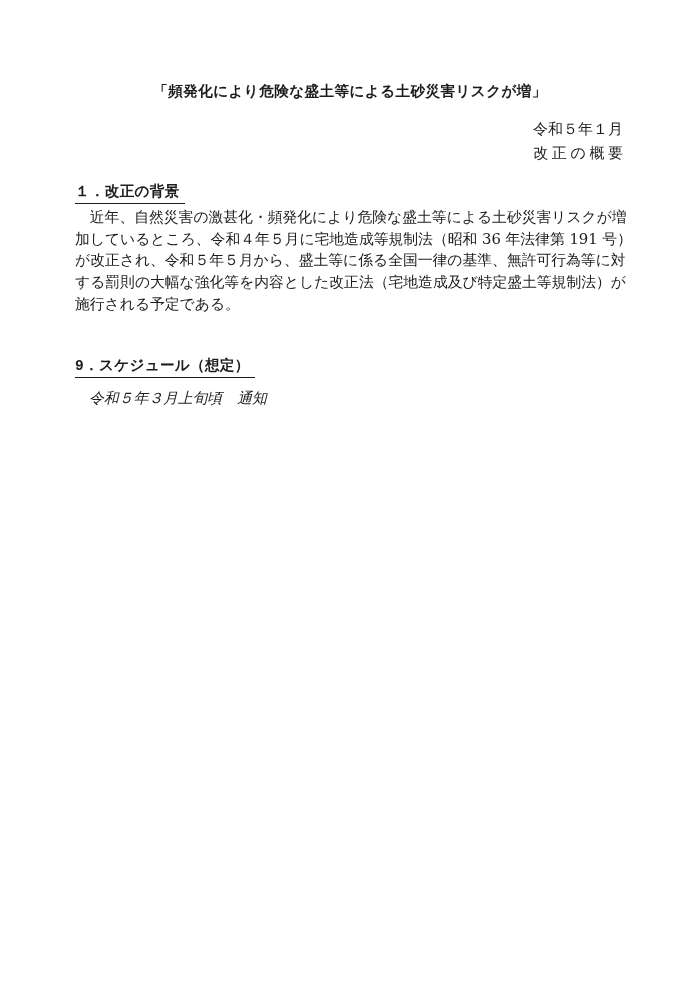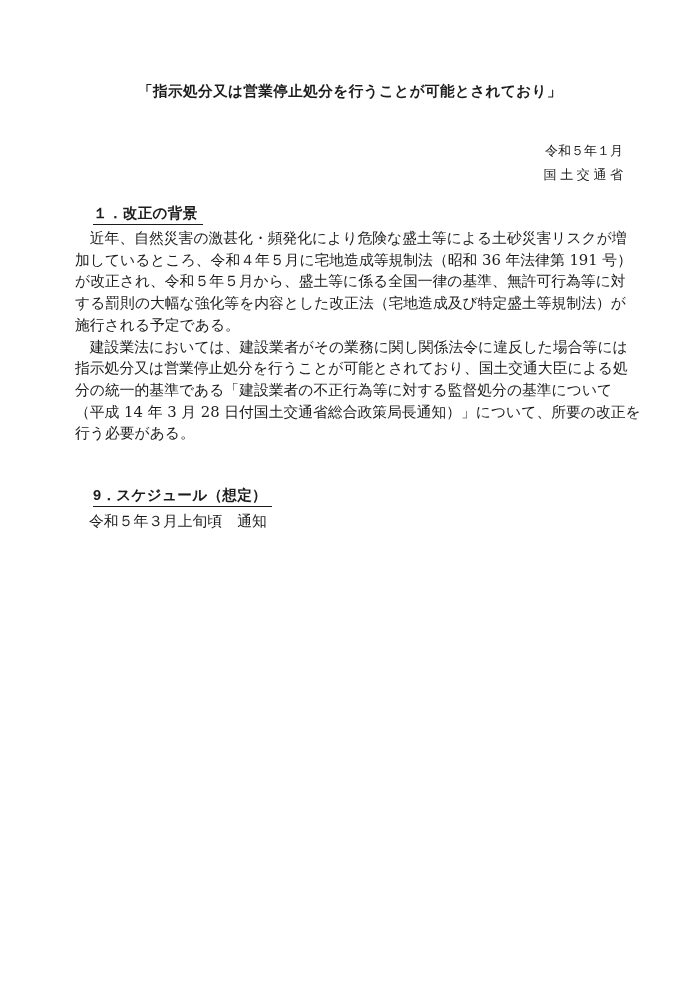--- a/index.html
+++ b/index.html
@@ -23,95 +23,89 @@
     margin-top: 78px;
     text-align: center;
     font-family: "DejaVu Sans", "Liberation Sans", sans-serif;
     font-weight: bold;
     font-size: 14.6px;
     line-height: 25px;
     letter-spacing: 0.4px;
   }
   
   .doc-meta {
-    margin-top: 36px;
+    margin-top: 15px;
     text-align: right;
-    font-size: 13px;
+    font-size: 15px;
     line-height: 23.5px;
     padding-right: 2px;
   }
   .doc-meta .org {
     letter-spacing: 3.6px;
     margin-right: -3.6px; 
     display: inline-block;
   }
   
   .section { margin-top: 0; }
   .section-1 { margin-top: 17px; }
   .section-2 { margin-top: 44px; }
   .section-3 { margin-top: 41px; }
   .section-heading {
-    font-family: Liberation Sans, sans-serif;
+    font-family: Liberation Mono, monospace;
     font-weight: bold;
     font-size: 14.6px;
     line-height: 20px;
     letter-spacing: 0.3px;
-    margin-left: 18px;
   }
   .section-heading .underlined {
     display: inline-block;
     border-bottom: 1.5px solid #1c1c1c;
     padding-right: 5px;
     padding-bottom: 1px;
   }
   .section-body { margin-top: 2px; }
   .section-body p {
     white-space: pre;           
     font-size: 14.8px;
     line-height: 21.7px;
     letter-spacing: 0;
   }
   
-  .schedule { margin-top: 1px; }
+  .schedule { margin-top: 7px; font-style: italic; }
   .schedule-row {
     font-size: 14.8px;
     line-height: 25px;
     padding-left: 14px; 
   }
   .schedule-row .gap { display: inline-block; width: 15px; }
 </style>
 </head>
 <body>
 
 <div class="page">
 
   <div class="doc-title">
-    <div>「指示処分又は営業停止処分を行うことが可能とされており」</div>
+    <div>「頻発化により危険な盛土等による土砂災害リスクが増」</div>
   </div>
 
   <div class="doc-meta">
     <div>令和５年１月</div>
-    <div><span class="org">国土交通省</span></div>
+    <div><span class="org">改正の概要</span></div>
   </div>
 
   <div class="section section-1">
     <div class="section-heading">
       <span class="underlined">１．改正の背景</span>
     </div>
     <div class="section-body">
       <p>　近年、自然災害の激甚化・頻発化により危険な盛土等による土砂災害リスクが増
 加しているところ、令和４年５月に宅地造成等規制法（昭和 36 年法律第 191 号）
 が改正され、令和５年５月から、盛土等に係る全国一律の基準、無許可行為等に対
 する罰則の大幅な強化等を内容とした改正法（宅地造成及び特定盛土等規制法）が
 施行される予定である。</p>
-      <p>　建設業法においては、建設業者がその業務に関し関係法令に違反した場合等には
-指示処分又は営業停止処分を行うことが可能とされており、国土交通大臣による処
-分の統一的基準である「建設業者の不正行為等に対する監督処分の基準について
-（平成 14 年 3 月 28 日付国土交通省総合政策局長通知）」について、所要の改正を
-行う必要がある。</p>
     </div>
   </div>
 
 
   <div class="section section-3">
     <div class="section-heading">
       <span class="underlined">9．スケジュール（想定）</span>
     </div>
     <div class="schedule">
       <div class="schedule-row">

